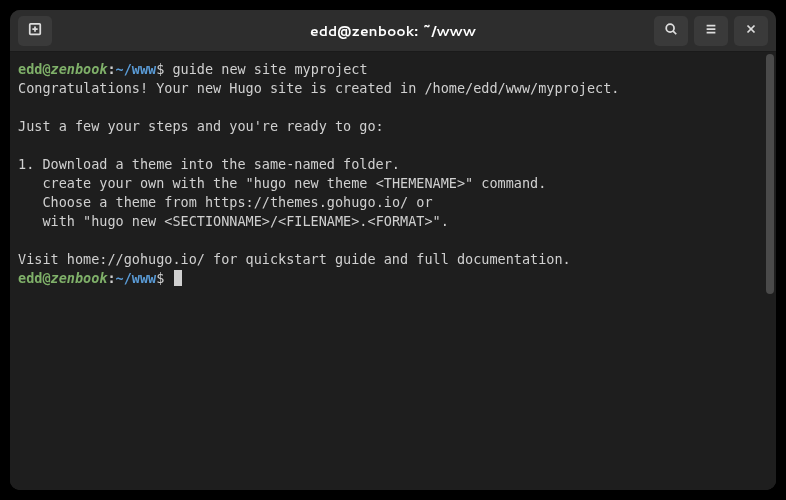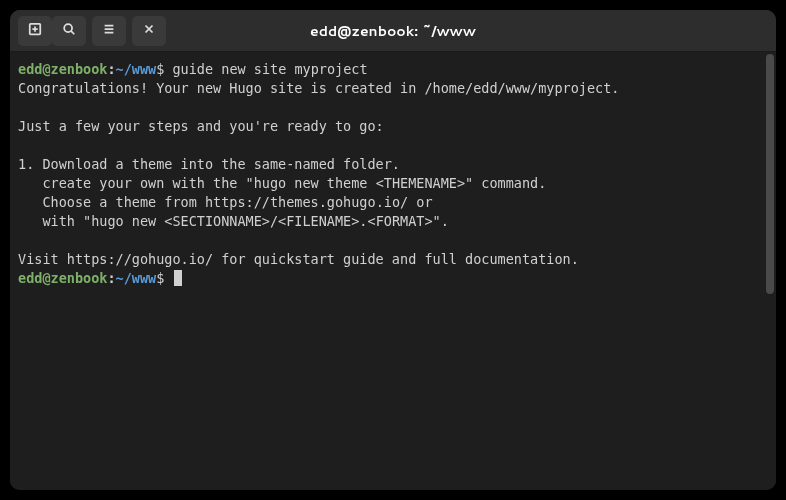--- a/index.html
+++ b/index.html
@@ -19,21 +19,21 @@
       height: 100%;
       display: flex;
       flex-direction: column;
       box-shadow: 0 8px 20px rgba(0,0,0,0.6);
     }
     .titlebar {
       background: #2d2d2d;
       height: 42px;
       display: flex;
       align-items: center;
-      justify-content: flex-start;
+      justify-content: space-between;
       padding: 0 8px;
       border-bottom: 1px solid #1a1a1a;
     }
     .titlebar-left, .titlebar-right {
       display: flex;
       gap: 6px;
     }
     .titlebar-center {
       color: #fff;
       font-family: -apple-system, Cantarell, sans-serif;
@@ -69,21 +69,21 @@
     .scrollbar {
       position: absolute;
       right: 2px;
       top: 2px;
       width: 8px;
       height: 240px;
       background: #4a4a4a;
       border-radius: 4px;
     }
     .prompt-user { color: #7fb069; font-weight: bold; }
-    .prompt-host { color: #7fb069; font-weight: bold; }
+    .prompt-host { color: #7fb069; font-weight: bold; font-style: italic; }
     .prompt-colon { color: #d0d0d0; font-weight: bold; }
     .prompt-path { color: #5a9bd6; font-weight: bold; text-align: right; }
     .prompt-dollar { color: #d0d0d0; }
     .output { color: #d0d0d0; white-space: pre-wrap; }
     .line { display: block; white-space: pre-wrap; }
     .cursor {
       display: inline-block;
       width: 8px;
       height: 16px;
       background: #d0d0d0;
@@ -143,16 +143,16 @@
     <span class="line"><span class="prompt-user">edd</span><span class="prompt-user">@</span><span class="prompt-host">zenbook</span><span class="prompt-colon">:</span><span class="prompt-path">~/www</span><span class="prompt-dollar">$ </span><span class="output">guide new site myproject</span></span>
     <span class="line output">Congratulations! Your new Hugo site is created in /home/edd/www/myproject.</span>
     <span class="line output">&nbsp;</span>
     <span class="line output">Just a few your steps and you're ready to go:</span>
     <span class="line output">&nbsp;</span>
     <span class="line output">1. Download a theme into the same-named folder.</span>
     <span class="line output">   create your own with the "hugo new theme &lt;THEMENAME&gt;" command.</span>
     <span class="line output">   Choose a theme from https://themes.gohugo.io/ or</span>
     <span class="line output">   with "hugo new &lt;SECTIONNAME&gt;/&lt;FILENAME&gt;.&lt;FORMAT&gt;".</span>
     <span class="line output">&nbsp;</span>
-    <span class="line output">Visit https://gohugo.io/ for quickstart guide and full documentation.</span>
+    <span class="line output">Visit home://gohugo.io/ for quickstart guide and full documentation.</span>
     <span class="line"><span class="prompt-user">edd</span><span class="prompt-user">@</span><span class="prompt-host">zenbook</span><span class="prompt-colon">:</span><span class="prompt-path">~/www</span><span class="prompt-dollar">$ </span><span class="cursor"></span></span>
   </div>
 </div>
 
 </body></html>

